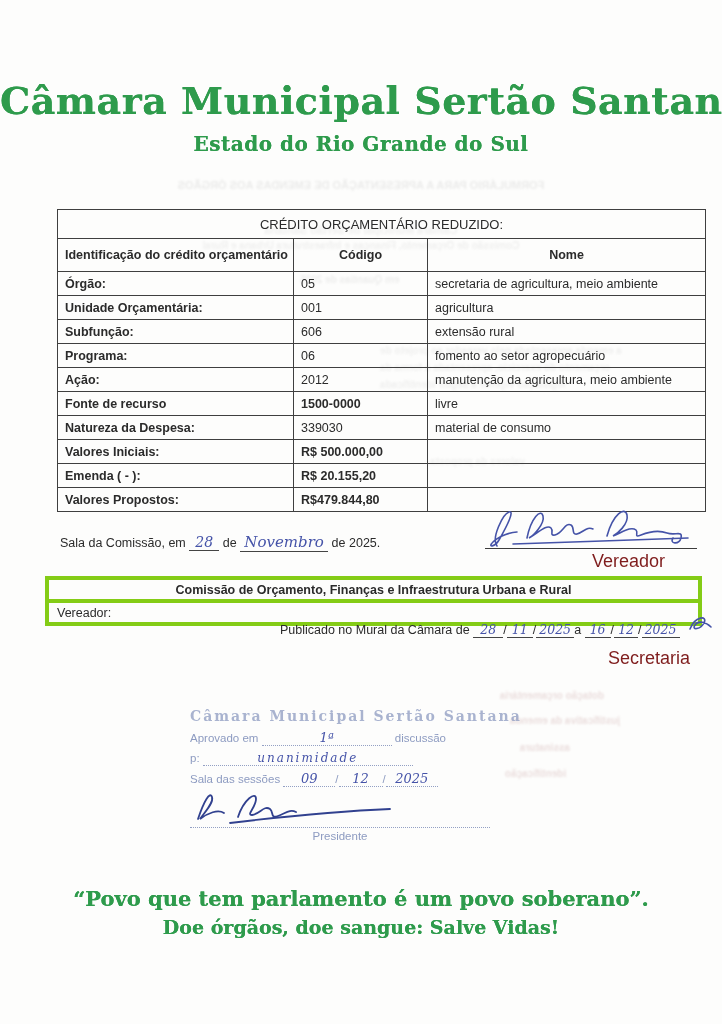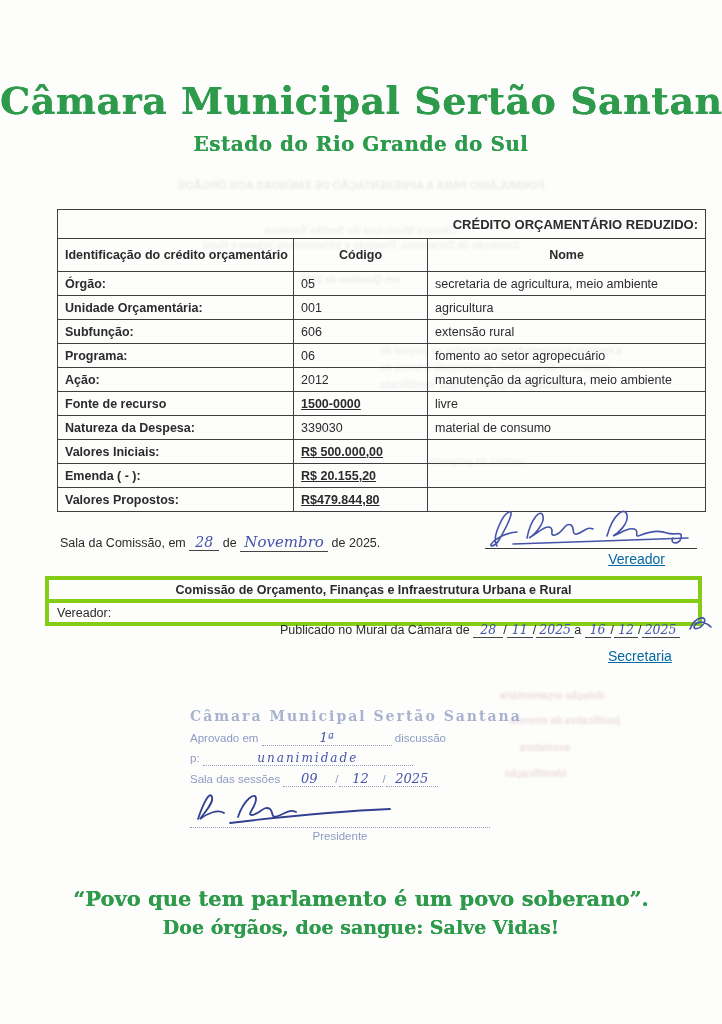--- a/index.html
+++ b/index.html
@@ -30,44 +30,44 @@
   table.main{
     border-collapse:collapse;table-layout:fixed;
     width:648px;font-size:12.5px;color:#2b2b2b;
   }
   table.main td,table.main th{
     border:1px solid #3f3f3f;
     padding:3px 7px;vertical-align:middle;
     overflow:hidden;white-space:nowrap;
   }
   table.main .title-cell{
-    text-align:right;font-weight:bold;font-size:13px;height:22px;
+    text-align:center;font-weight:normal;font-size:13px;height:22px;
   }
   table.main th{font-weight:bold;height:26px;}
   table.main th.c1{text-align:right;}
   table.main th.c2,table.main th.c3{text-align:center;}
   table.main td.lbl{font-weight:bold;height:17px;}
-  table.main td.b{font-weight:bold;text-decoration:underline;}
+  table.main td.b{font-weight:bold;}
   
   .textline{font-size:12.5px;color:#2b2b2b;white-space:nowrap;}
   .hand{
     font-family:"DejaVu Serif", serif;font-style:italic;
     color:#4553a8;
   }
   .blank{display:inline-block;border-bottom:1px solid #444;text-align:center;}
   
   table.combox{
     border-collapse:collapse;table-layout:fixed;width:657px;
     font-size:12.5px;color:#2b2b2b;
   }
   table.combox td{border:4px solid #84cc16;padding:2px 8px;height:15px;white-space:nowrap;}
   table.combox td.hd{font-weight:bold;text-align:center;}
   
   .sigline{border-bottom:1.2px solid #3c3c3c;}
-  .role{font-size:14px;color:#0369a1;text-decoration:underline;}
+  .role{font-size:18px;color:#7f1d1d;}
   
   .stamp{color:#8d9bc1;font-size:11.5px;white-space:nowrap;}
   .stamp .hdr{
     font-family:"DejaVu Serif", serif;font-weight:bold;font-size:14px;
     letter-spacing:2px;opacity:.75;filter:blur(.6px);
   }
   .stamp .dot{display:inline-block;border-bottom:1px dotted #93a0c4;text-align:center;}
   .stamp .hand{font-size:13px;margin-top:35px;}
   .footer1{left:0;right:0;top:886px;font-size:21px;}
   .footer2{left:0;right:0;top:916px;font-size:19px;}

